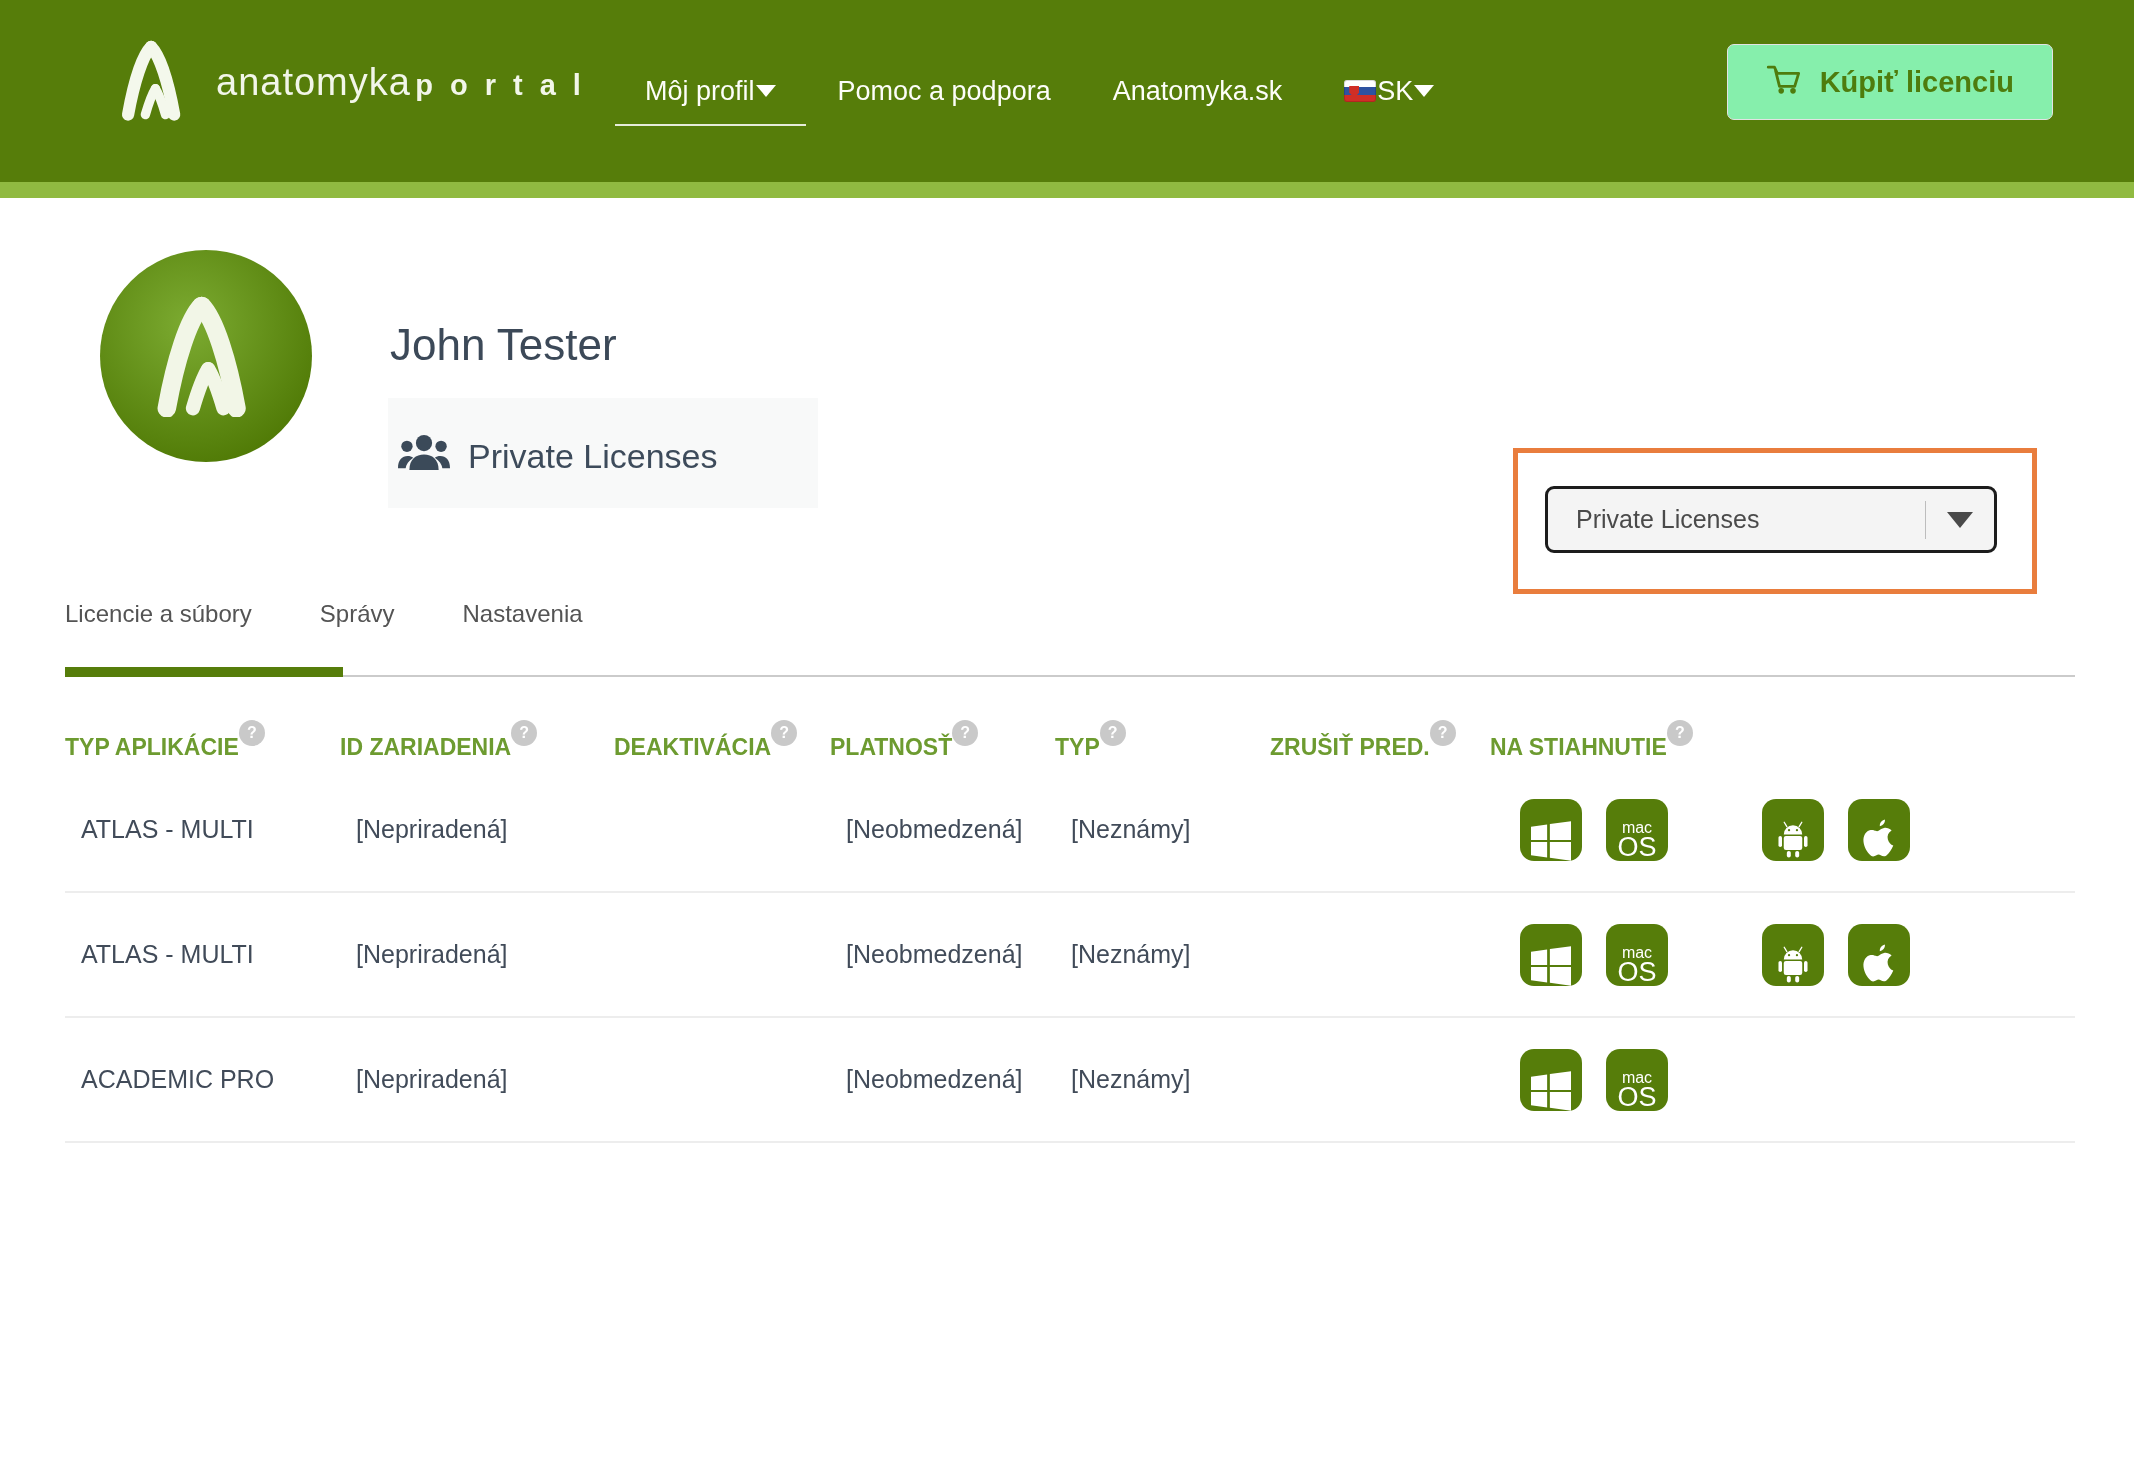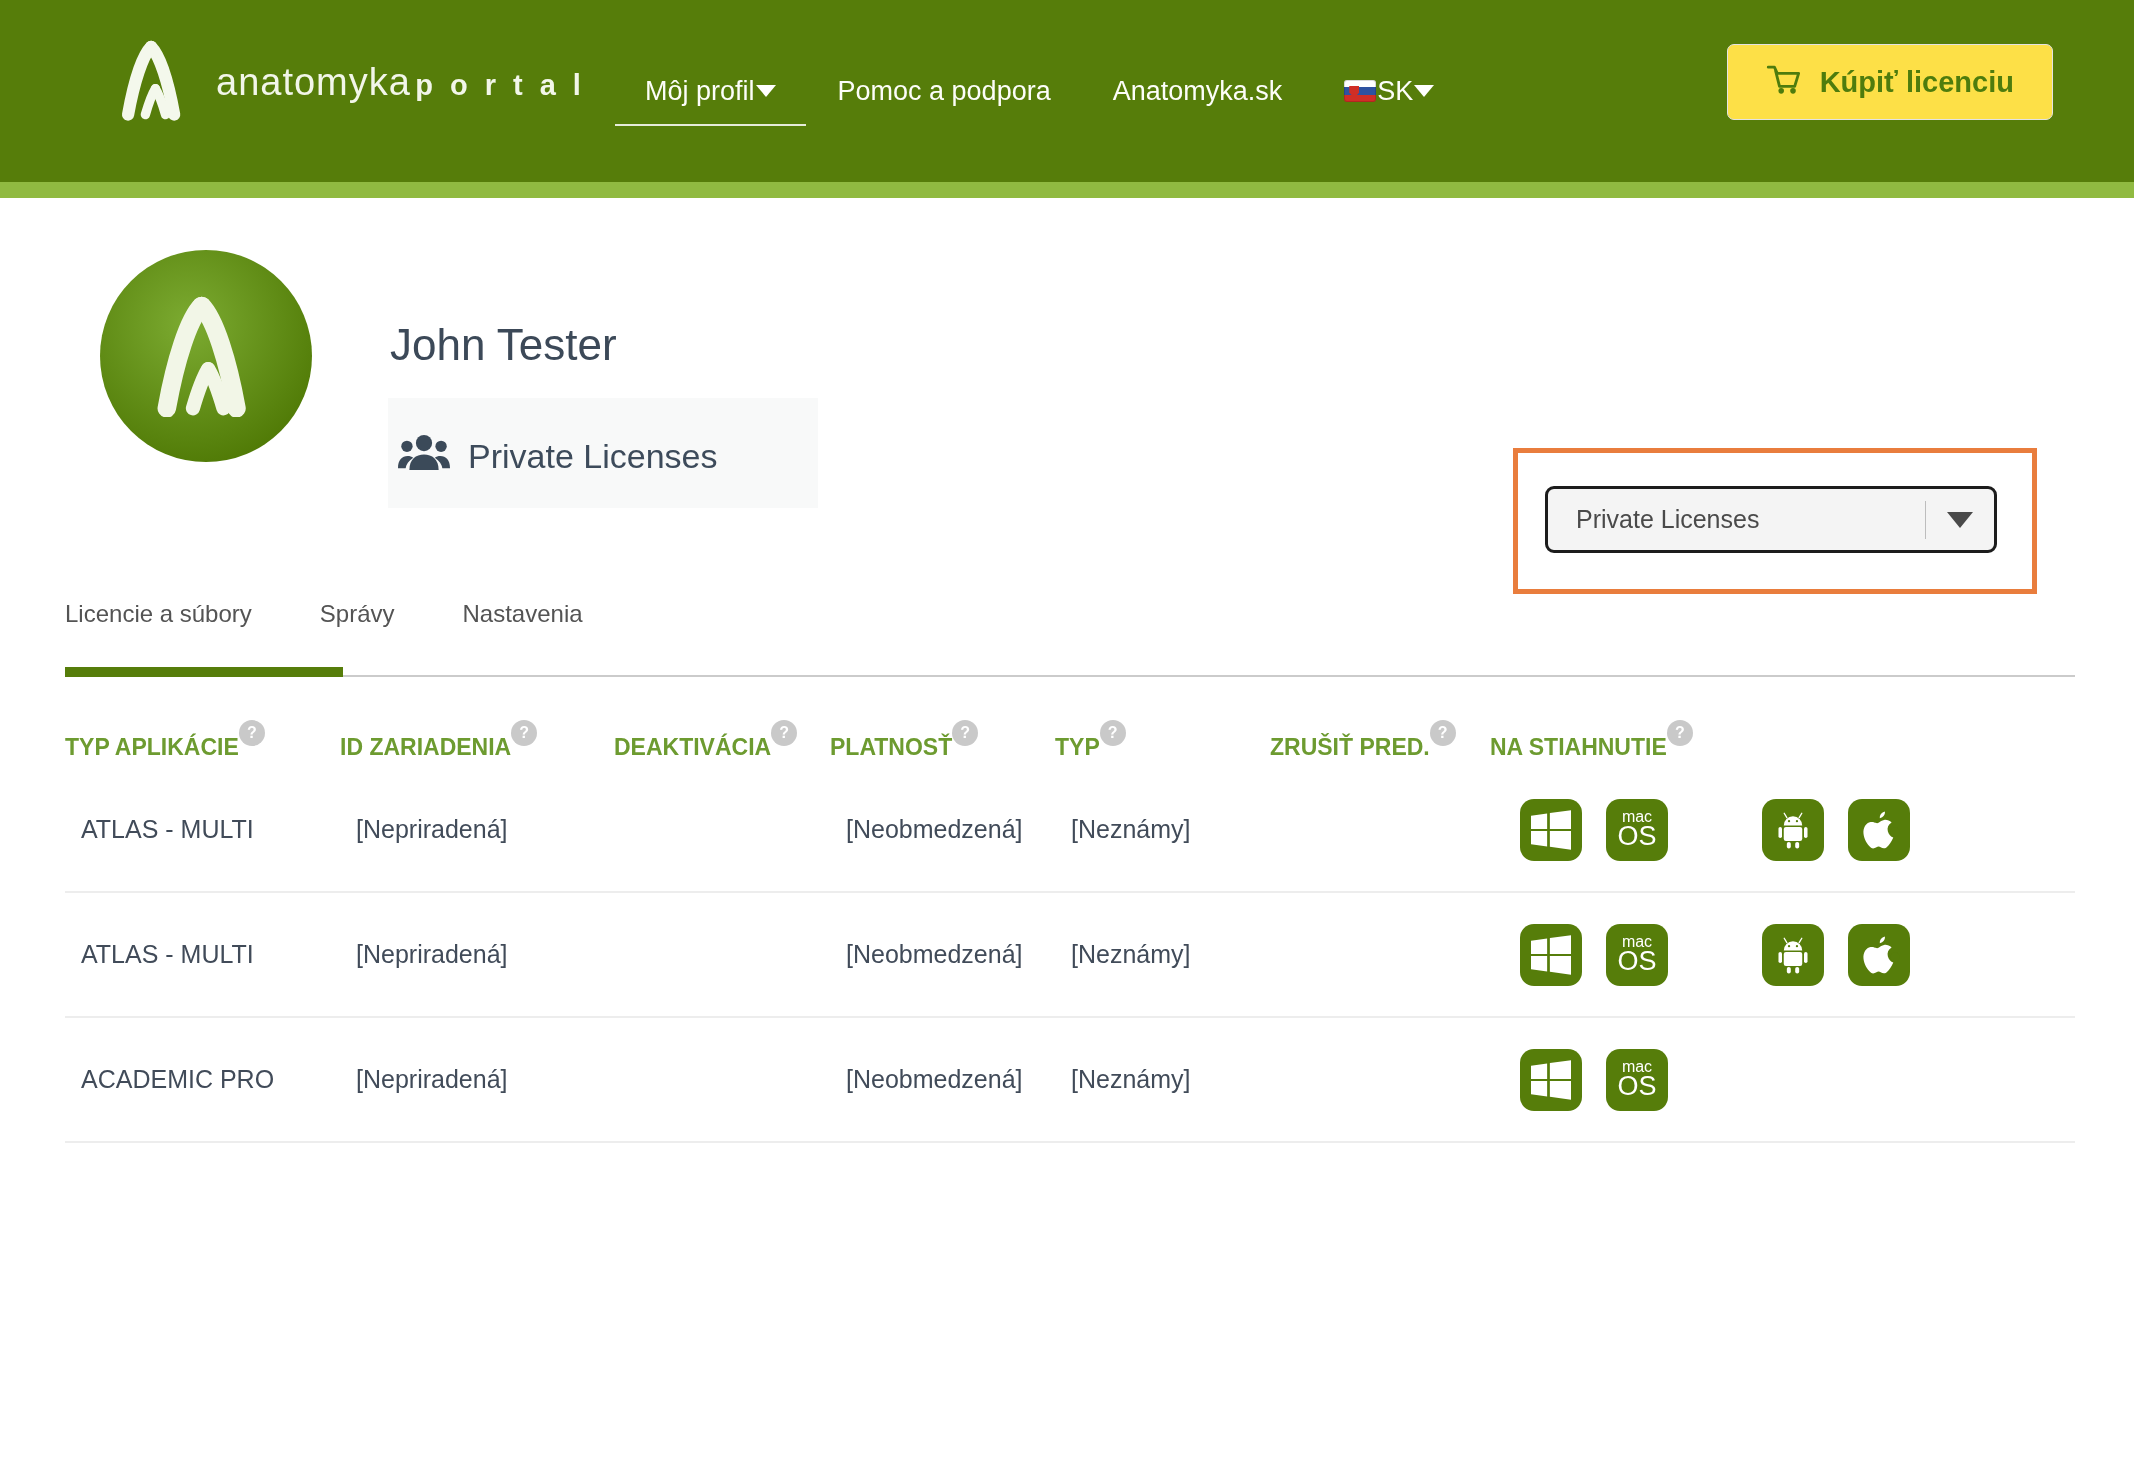--- a/index.html
+++ b/index.html
@@ -17,21 +17,21 @@
   .logo-text .l1 { font-size:38px; color:#f2f6e9; letter-spacing:1px; }
   .logo-text .l2 { font-size:29px; color:#f2f6e9; font-weight:700; letter-spacing:17px; margin-top:13px; }
   .nav { position:absolute; left:645px; top:0; height:182px; display:flex; align-items:center; gap:62px; }
   .nav-item { position:relative; display:flex; align-items:center; gap:1px; color:#fdfef9; font-size:27px; cursor:pointer; }
   .nav-item.active::after { content:""; position:absolute; left:-30px; right:-30px; top:48px; height:2px; background:rgba(255,255,255,.85); }
   .caret-down { width:0; height:0; border-left:10px solid transparent; border-right:10px solid transparent; border-top:12px solid #ffffff; }
   .flag { position:relative; width:32px; height:22px; border-radius:3px; overflow:hidden;
           background:linear-gradient(#ffffff 0 33%, #2e52a0 33% 66%, #d02e26 66% 100%); box-shadow:0 0 0 1px rgba(0,0,0,.15) inset; }
   .flag .shield { position:absolute; left:5px; top:6px; width:10px; height:12px; background:#d02e26;
           clip-path:polygon(0 0,100% 0,100% 55%,50% 100%,0 55%); }
-  .buy-btn { position:absolute; right:81px; top:44px; height:76px; padding:0 38px; background:#fde047;
+  .buy-btn { position:absolute; right:81px; top:44px; height:76px; padding:0 38px; background:#86efac;
           border:1px solid #e3e3e3; border-radius:7px; display:flex; align-items:center; gap:18px;
           color:#4e7c0d; font-size:29px; font-weight:700; cursor:pointer; }
   
   .avatar { position:absolute; left:100px; top:250px; width:212px; height:212px; border-radius:50%;
           background:radial-gradient(circle at 42% 35%, #7cab31, #507a06 78%); display:flex; align-items:center; justify-content:center; }
   .profile-name { position:absolute; left:390px; top:320px; font-size:44px; font-weight:400; color:#3c4958; }
   .group-bg { position:absolute; left:388px; top:398px; width:430px; height:110px; background:#f8f9f9; }
   .profile-group { position:absolute; left:398px; top:432px; display:flex; align-items:center; gap:18px;
           color:#3d4b5b; font-size:34px; }
   
@@ -52,21 +52,21 @@
   .thead, .trow { display:grid; grid-template-columns:275px 274px 216px 225px 215px 220px 1fr; }
   .thead { height:48px; }
   .th { display:flex; align-items:flex-start; color:#6d9b30; font-size:23px; font-weight:700; }
   .th .hlabel { margin-top:14px; }
   .help { width:26px; height:26px; margin-top:0; border-radius:50%; background:#c9c9c9; color:#ffffff;
           font-size:16px; font-weight:700; display:flex; align-items:center; justify-content:center; cursor:pointer; flex:none; }
   .trow { height:125px; align-items:center; border-bottom:2px solid #ededed; color:#414b59; font-size:25px; }
   .td { padding-left:16px; }
   .td.downloads { padding-left:30px; display:flex; align-items:center; gap:24px; }
   .dl-spacer { width:46px; }
-  .dl-icon { width:62px; height:62px; border-radius:14px; background:#567d0a; display:flex; align-items:center; justify-content:center; cursor:pointer; flex:none; }
+  .dl-icon { width:62px; height:62px; border-radius:14px; background:#567d0a; display:flex; align-items:flex-end; justify-content:center; cursor:pointer; flex:none; }
   .macos-label { color:#ffffff; text-align:center; line-height:0.95; }
   .macos-label .mac { display:block; font-size:16px; }
   .macos-label .os  { display:block; font-size:27px; }
 </style>
 </head>
 <body>
 
 <div class="header"></div>
 <div class="header-strip"></div>
 

